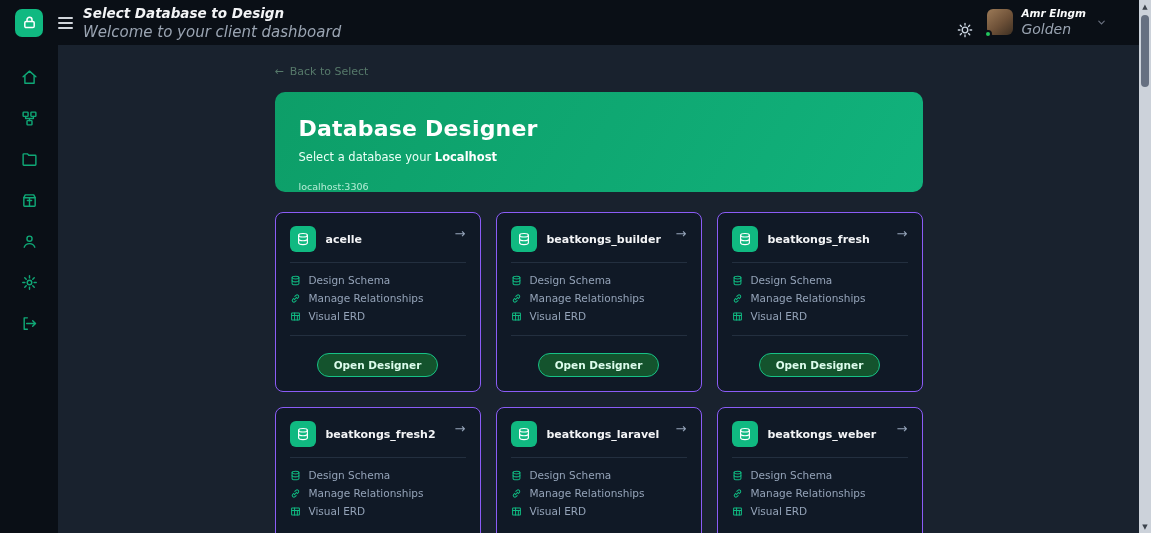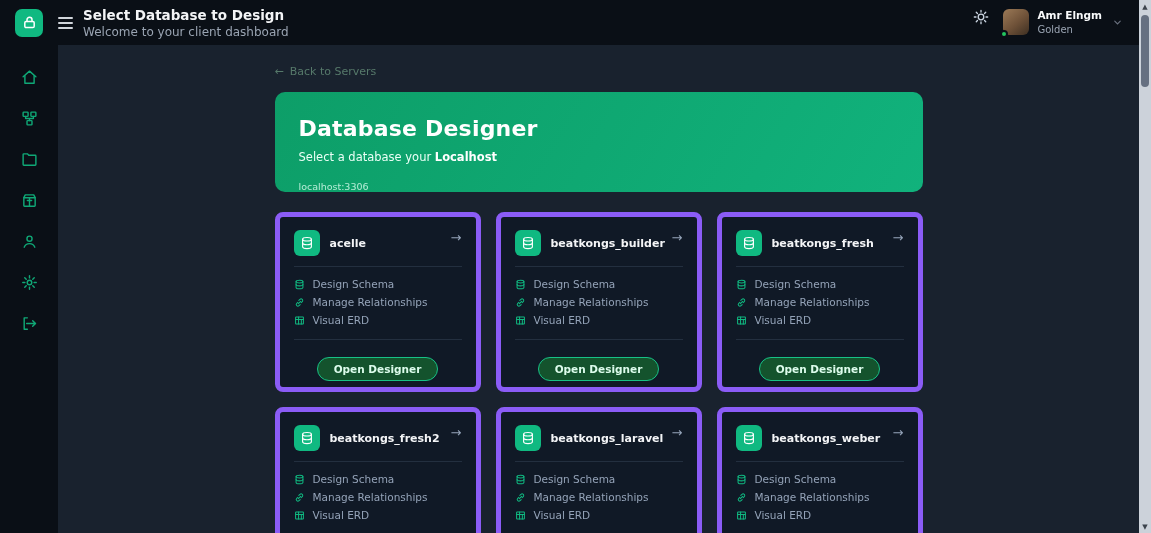--- a/index.html
+++ b/index.html
@@ -5,55 +5,55 @@
   :root{
     --accent:#10b981; --header-bg:#0a0f16; --main-bg:#19222e; --card-bg:#101926;
     --banner-from:#0d9e68; --banner-to:#11b27c; --text-muted:#9aa4b2;
   }
   *{box-sizing:border-box;margin:0;padding:0;}
   html,body{width:1151px;height:533px;overflow:hidden;}
   body{font-family:"DejaVu Sans","Liberation Sans",sans-serif;background:var(--main-bg);color:#e5e7eb;position:relative;}
   svg{display:block;}
 
   
-  .header{position:absolute;top:0;left:0;width:1139px;height:45px;background:var(--header-bg);display:flex;align-items:center;z-index:5;}
+  .header{position:absolute;top:0;left:0;width:1139px;height:45px;background:var(--header-bg);display:flex;align-items:center;z-index:5;font-style:italic;}
   .logo-box{width:28px;height:28px;border-radius:7px;background:var(--accent);display:flex;align-items:center;justify-content:center;margin-left:15px;flex:0 0 auto;}
   .hamburger{margin-left:15px;cursor:pointer;color:#d1d5db;}
   .hamburger span{display:block;width:15px;height:2px;background:currentColor;margin:3px 0;border-radius:1px;}
   .header-titles{margin-left:10px;}
   .header-title{font-size:13.5px;font-weight:bold;color:#f3f4f6;}
-  .header-subtitle{font-size:12px;color:var(--text-muted);margin-top:2px;}
-  .header-right{margin-left:auto;display:flex;align-items:flex-start;gap:14px;padding-right:16px;}
+  .header-subtitle{font-size:15px;color:var(--text-muted);margin-top:2px;}
+  .header-right{margin-left:auto;display:flex;align-items:flex-end;gap:14px;padding-right:32px;}
   .theme-toggle{color:#cbd5e1;cursor:pointer;}
   .user-chip{display:flex;align-items:center;gap:8px;cursor:pointer;}
   .avatar-wrap{position:relative;width:26px;height:26px;}
   .avatar{width:26px;height:26px;border-radius:6px;background:linear-gradient(140deg,#9c7a57 0%,#6e5138 55%,#3d2f22 100%);}
   .status-dot{position:absolute;left:-3px;bottom:-3px;width:8px;height:8px;border-radius:50%;background:#22c55e;border:2px solid var(--header-bg);}
   .user-name{font-size:10.5px;font-weight:bold;color:#f9fafb;line-height:1.3;}
-  .user-plan{font-size:10px;color:#9aa4b2;line-height:1.3;}
+  .user-plan{font-size:14px;color:#9aa4b2;line-height:1.3;}
   .chevron{color:#6b7280;margin-left:2px;}
 
   
   .sidebar{position:absolute;top:45px;left:0;width:58px;height:488px;background:var(--header-bg);display:flex;flex-direction:column;align-items:center;padding-top:24px;gap:24px;z-index:4;}
   .side-item{color:var(--accent);cursor:pointer;opacity:.9;}
 
   
   .main{position:absolute;top:45px;left:58px;right:12px;bottom:0;overflow:hidden;background:var(--main-bg);}
   .content{width:648px;margin:0 auto;padding-top:15px;}
 
   .back-link{display:inline-flex;align-items:center;gap:6px;color:#56796a;font-size:11px;cursor:pointer;margin-bottom:14px;}
 
   .banner{background:linear-gradient(120deg,var(--banner-from),var(--banner-to));border-radius:10px;padding:24px 24px 20px 24px;height:100px;}
   .banner-title{font-size:22px;font-weight:bold;color:#ffffff;letter-spacing:.2px;}
   .banner-sub{font-size:11.5px;color:#eafff6;margin-top:9px;}
   .banner-sub b{font-weight:bold;color:#ffffff;}
   .banner-host{font-size:9.5px;color:#c8f5e2;margin-top:17px;opacity:.9;}
 
   .grid{display:grid;grid-template-columns:repeat(3,1fr);gap:15px;margin-top:20px;}
-  .card{background:var(--card-bg);border:5px solid #8b5cf6;border-radius:8px;padding:13px 14px 14px 14px;height:180px;cursor:pointer;}
+  .card{background:var(--card-bg);border:1px solid #8b5cf6;border-radius:8px;padding:13px 14px 14px 14px;height:180px;cursor:pointer;}
   .card-head{display:flex;align-items:center;}
   .db-icon-box{width:26px;height:26px;border-radius:6px;background:var(--accent);display:flex;align-items:center;justify-content:center;flex:0 0 auto;}
   .card-name{font-size:11px;font-weight:bold;color:#f3f4f6;margin-left:10px;}
   .card-arrow{margin-left:auto;color:#94a3b8;font-size:13px;align-self:flex-start;cursor:pointer;}
   .divider{border-top:1px solid #232f3f;margin:10px 0 8px 0;}
   .feature{display:flex;align-items:flex-end;gap:8px;padding:3px 0;color:#94a3b8;font-size:10.5px;}
   .feature .f-ico{color:var(--accent);flex:0 0 auto;}
   .btn-row{text-align:center;padding-top:9px;}
   .open-btn{display:inline-block;background:#14532d;border:1px solid #17c186;color:#dcfcec;font-size:10.5px;font-weight:bold;border-radius:14px;padding:5px 16px;cursor:pointer;font-family:inherit;}
 
@@ -166,21 +166,21 @@
           <path d="M8 12h12M16.5 8l4 4-4 4"></path>
         </svg>
     </span>
   </div>
 </div>
 
 <div class="main">
   <div class="content">
     <div class="back-link">
       <span>←</span>
-      <span>Back to Servers</span>
+      <span>Back to Select</span>
     </div>
 
     <div class="banner">
       <div class="banner-title">Database Designer</div>
       <div class="banner-sub"><span>Select a database your </span><b>Localhost</b></div>
       <div class="banner-host">localhost:3306</div>
     </div>
 
     <div class="grid">
   <div class="card">

